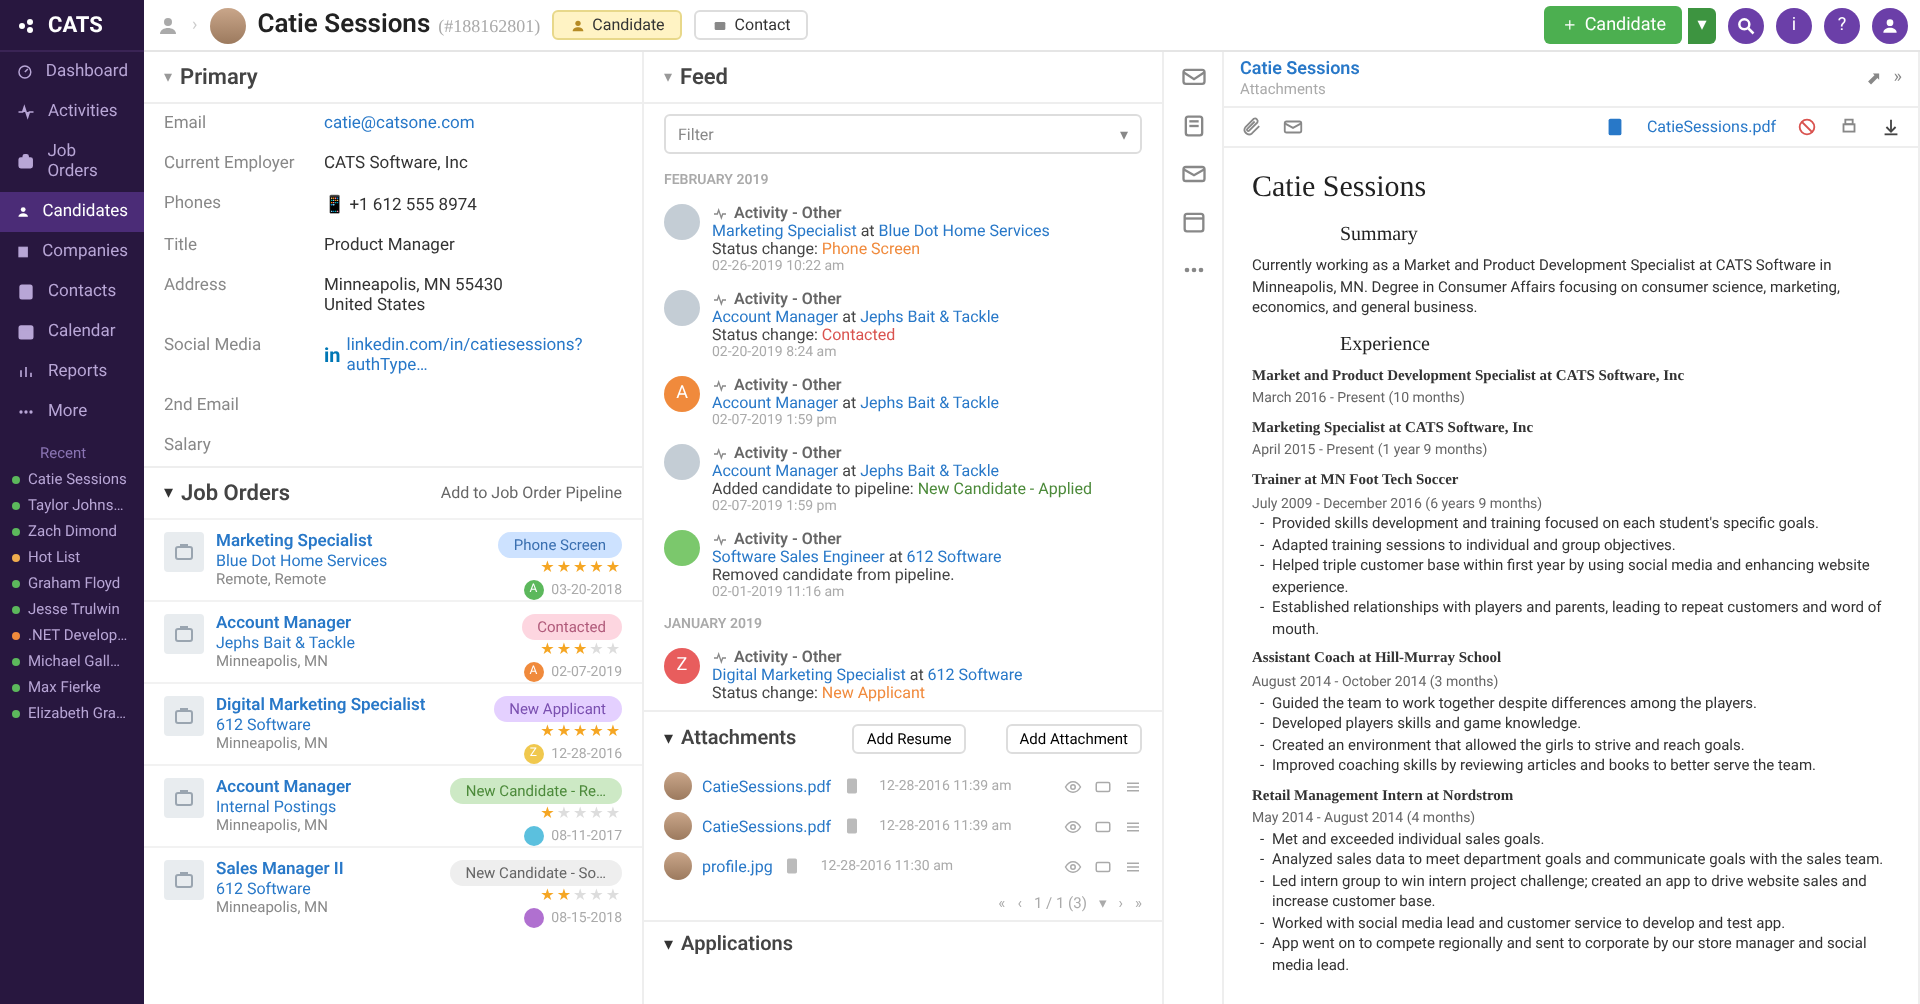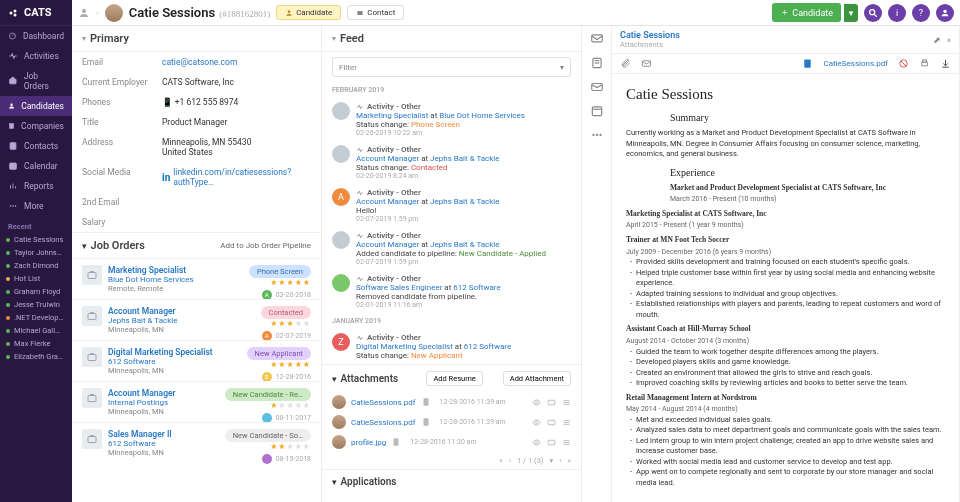--- a/index.html
+++ b/index.html
@@ -6,21 +6,21 @@
 body { background: #fff; width: 960px; height: 502px; overflow: hidden; font-size: 9px; color: #333; }
 .app { display: flex; height: 100%; }
 
 
 .leftnav { width: 72px; background: #28173f; color: #b8a6d6; display: flex; flex-direction: column; padding: 0; flex-shrink: 0; }
 .brand { height: 26px; display:flex; align-items:center; padding: 0 8px; font-weight:700; color:#fff; font-size:11px; gap:4px; border-bottom:1px solid #3a2455;}
 .brand svg { width:12px; height:12px; }
 .nav-item { display:flex; align-items:center; gap:6px; padding:5px 8px; font-size:8.5px; cursor:pointer; }
 .nav-item.active { background:#4b2c77; color:#fff; }
 .nav-item svg { width:10px; height:10px; fill:currentColor; }
-.recent-h { font-size:7.5px; padding:6px 8px 2px; color:#8a74b3; font-weight:700;}
+.recent-h { font-size:7.5px; padding:6px 20px 2px; color:#8a74b3; font-weight:400;}
 .recent-item { font-size:7.5px; padding:2px 8px 2px 14px; position:relative; cursor:pointer; white-space:nowrap; overflow:hidden; text-overflow:ellipsis;}
 .recent-item::before { content:''; position:absolute; left:6px; top:50%; transform:translateY(-50%); width:4px; height:4px; border-radius:50%; }
 .recent-item.green::before{background:#5cb85c;}
 .recent-item.yellow::before{background:#f0ad4e;}
 .recent-item.orange::before{background:#f08a3c;}
 
 
 .mainwrap { flex:1; display:flex; flex-direction:column; overflow:hidden; }
 
 
@@ -438,21 +438,20 @@
                 <div class="fdate">02-20-2019 8:24 am</div>
               </div>
             </div>
             <div class="feed-item">
               <div class="av org">A</div>
               <div class="fb">
     <div class="ftype"><svg viewBox="0 0 24 24" fill="none" stroke="#888" stroke-width="2">
                     <polyline points="3,12 8,12 10,6 14,18 16,12 21,12"></polyline>
                   </svg> Activity - Other</div>
     <div class="fline"><a>Account Manager</a> at <a>Jephs Bait &amp; Tackle</a></div>
-                <div class="fline">Hello!</div>
                 <div class="fdate">02-07-2019 1:59 pm</div>
               </div>
             </div>
             <div class="feed-item">
               <div class="av gy"></div>
               <div class="fb">
     <div class="ftype"><svg viewBox="0 0 24 24" fill="none" stroke="#888" stroke-width="2">
                     <polyline points="3,12 8,12 10,6 14,18 16,12 21,12"></polyline>
                   </svg> Activity - Other</div>
     <div class="fline"><a>Account Manager</a> at <a>Jephs Bait &amp; Tackle</a></div>
@@ -635,35 +634,35 @@
                 <polyline points="7,12 12,17 17,12"></polyline>
                 <line x1="5" y1="20" x2="19" y2="20"></line>
               </svg>
           </div>
           <div class="resume">
             <div class="bigname">Catie Sessions</div>
             <div class="sect">Summary</div>
             <div>Currently working as a Market and Product Development Specialist at CATS Software in Minneapolis, MN. Degree in Consumer Affairs focusing on consumer science, marketing, economics, and general business.</div>
             <div class="sect">Experience</div>
             <div id="resume-jobs">
-                <div style="margin-bottom: 4px; margin-left: 44px;">
+                <div style="margin-bottom: 4px;">
                   <div class="role"><b>Market and Product Development Specialist  at   CATS Software, Inc</b></div>
                   <div class="sub">March 2016  -  Present <span>(10 months)</span></div>
                 </div>
                 <div style="margin-bottom: 4px;">
                   <div class="role"><b>Marketing Specialist  at   CATS Software, Inc</b></div>
                   <div class="sub">April 2015  -  Present <span>(1 year 9 months)</span></div>
                 </div>
                 <div style="margin-bottom: 4px;">
                   <div class="role"><b>Trainer  at   MN Foot Tech Soccer</b></div>
                   <div class="sub">July 2009  -  December 2016 <span>(6 years 9 months)</span></div>
                   <ul>
                     <li>Provided skills development and training focused on each student's specific goals.</li>
+                    <li>Adapted training sessions to individual and group objectives.</li>
                     <li>Helped triple customer base within first year by using social media and enhancing website experience.</li>
-                    <li>Adapted training sessions to individual and group objectives.</li>
                     <li>Established relationships with players and parents, leading to repeat customers and word of mouth.</li>
                   </ul>
                 </div>
                 <div style="margin-bottom: 4px;">
                   <div class="role"><b>Assistant Coach  at   Hill-Murray School</b></div>
                   <div class="sub">August 2014  -  October 2014 <span>(3 months)</span></div>
                   <ul>
                     <li>Guided the team to work together despite differences among the players.</li>
                     <li>Developed players skills and game knowledge.</li>
                     <li>Created an environment that allowed the girls to strive and reach goals.</li>

